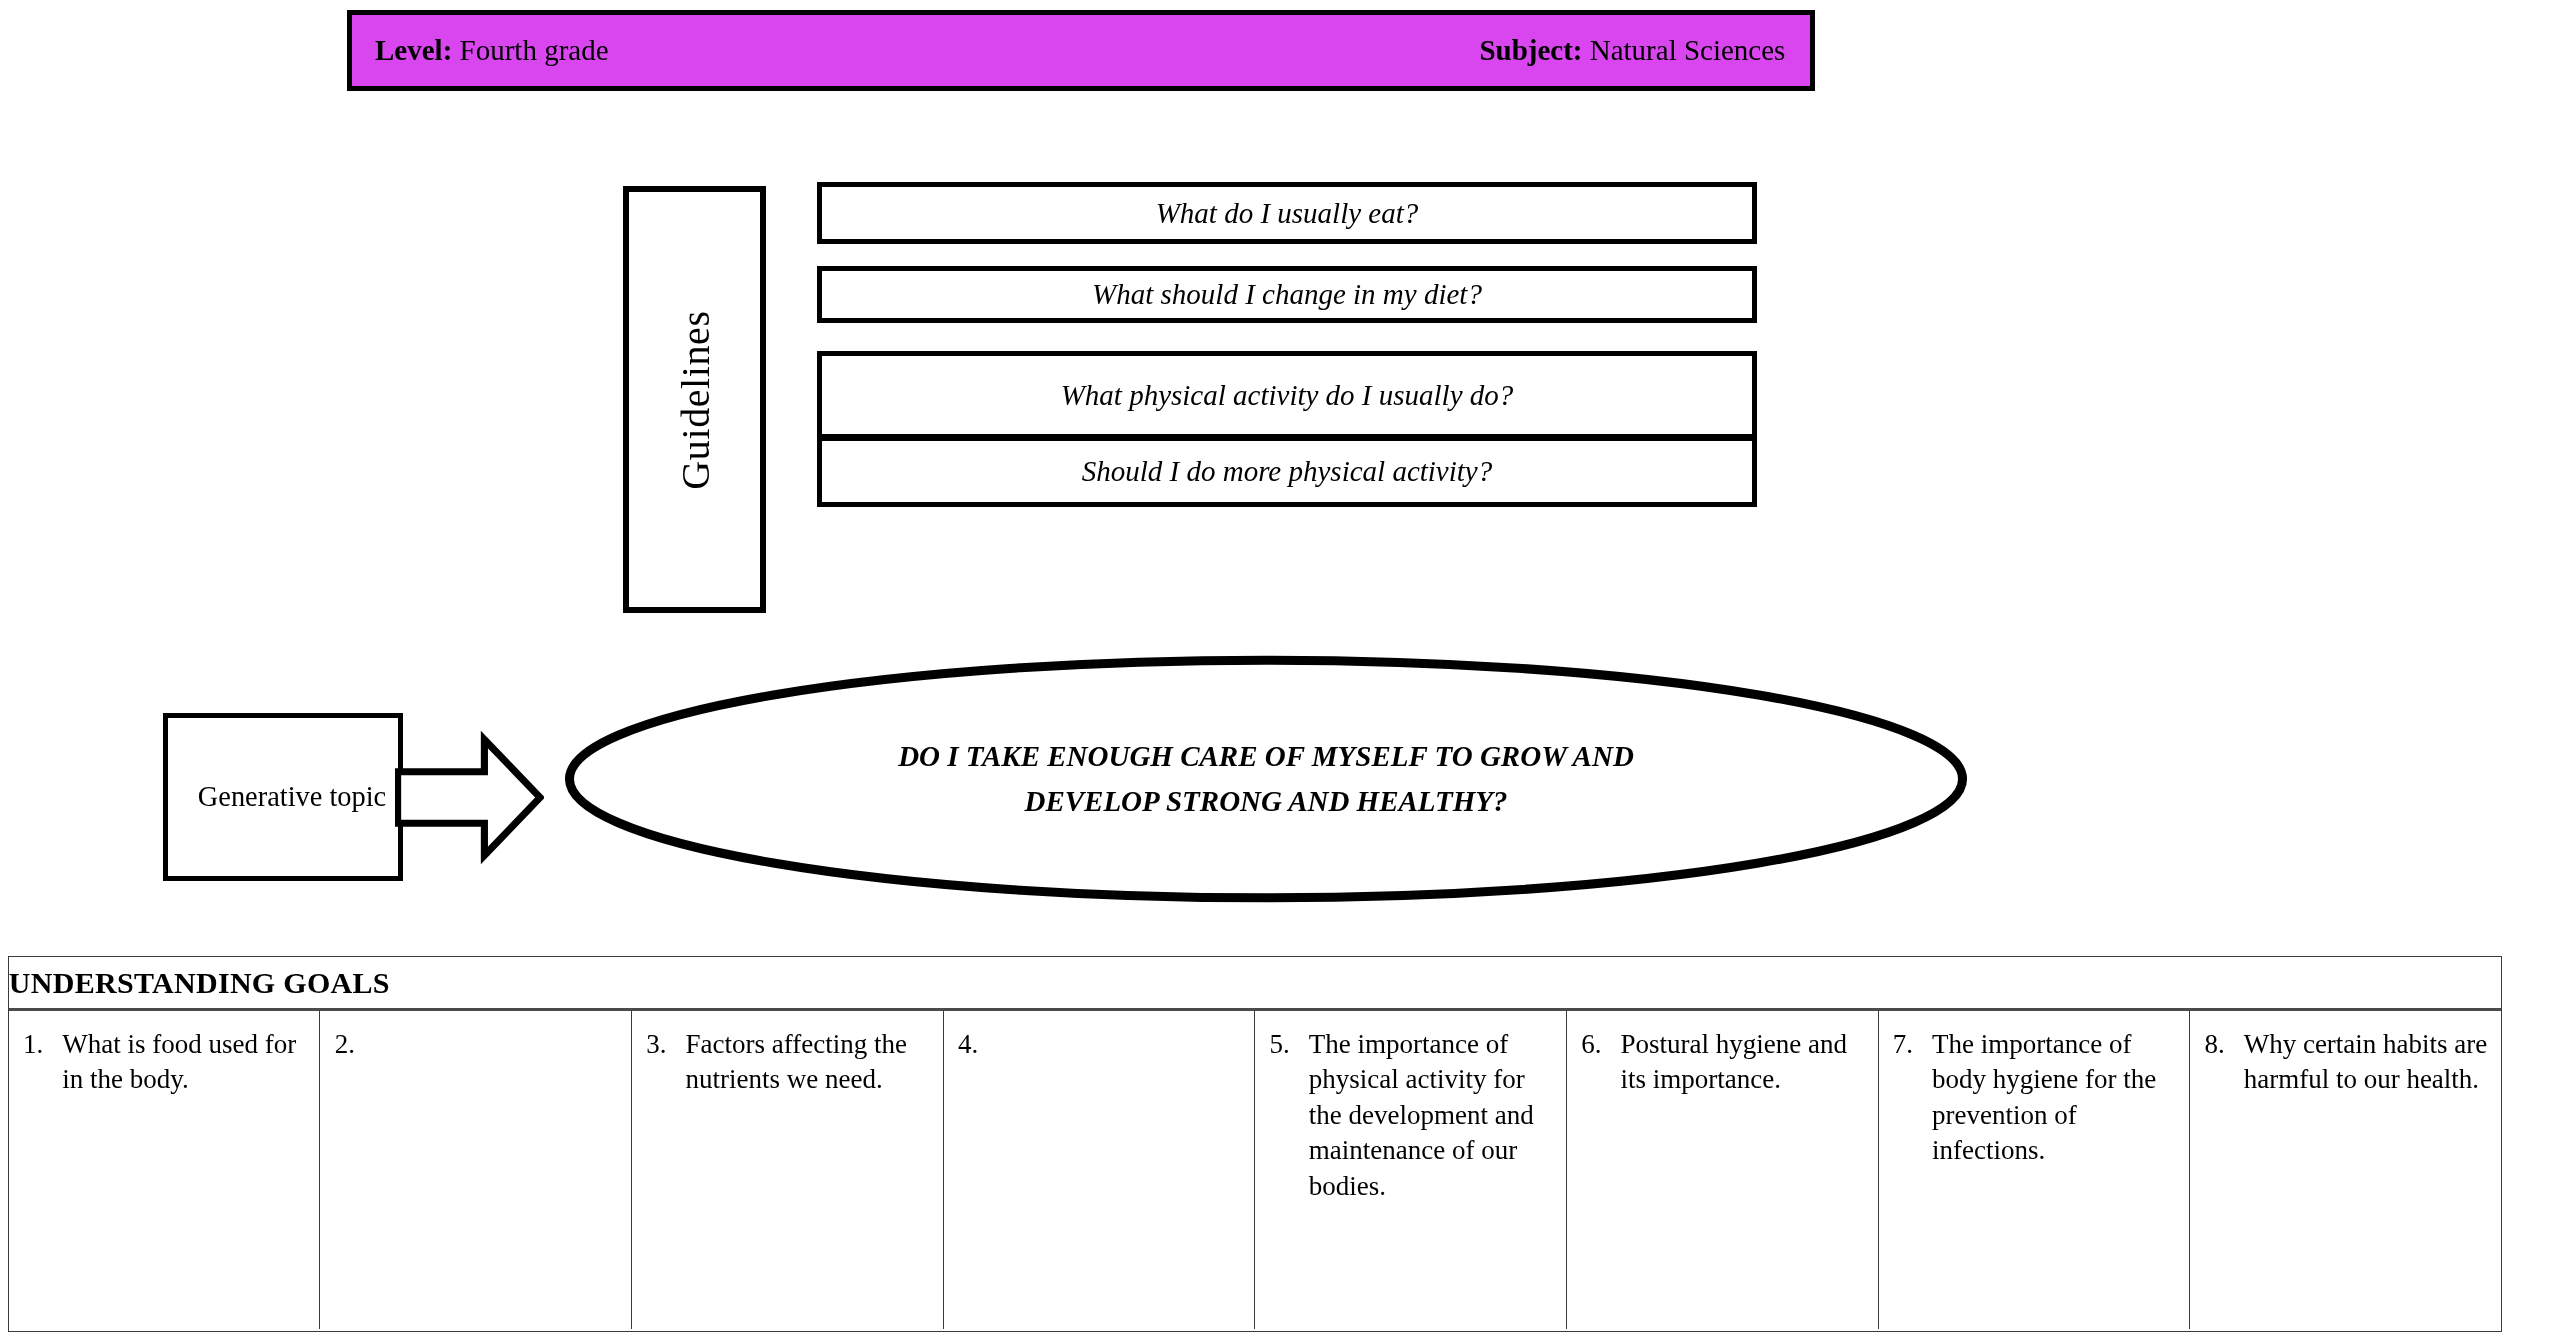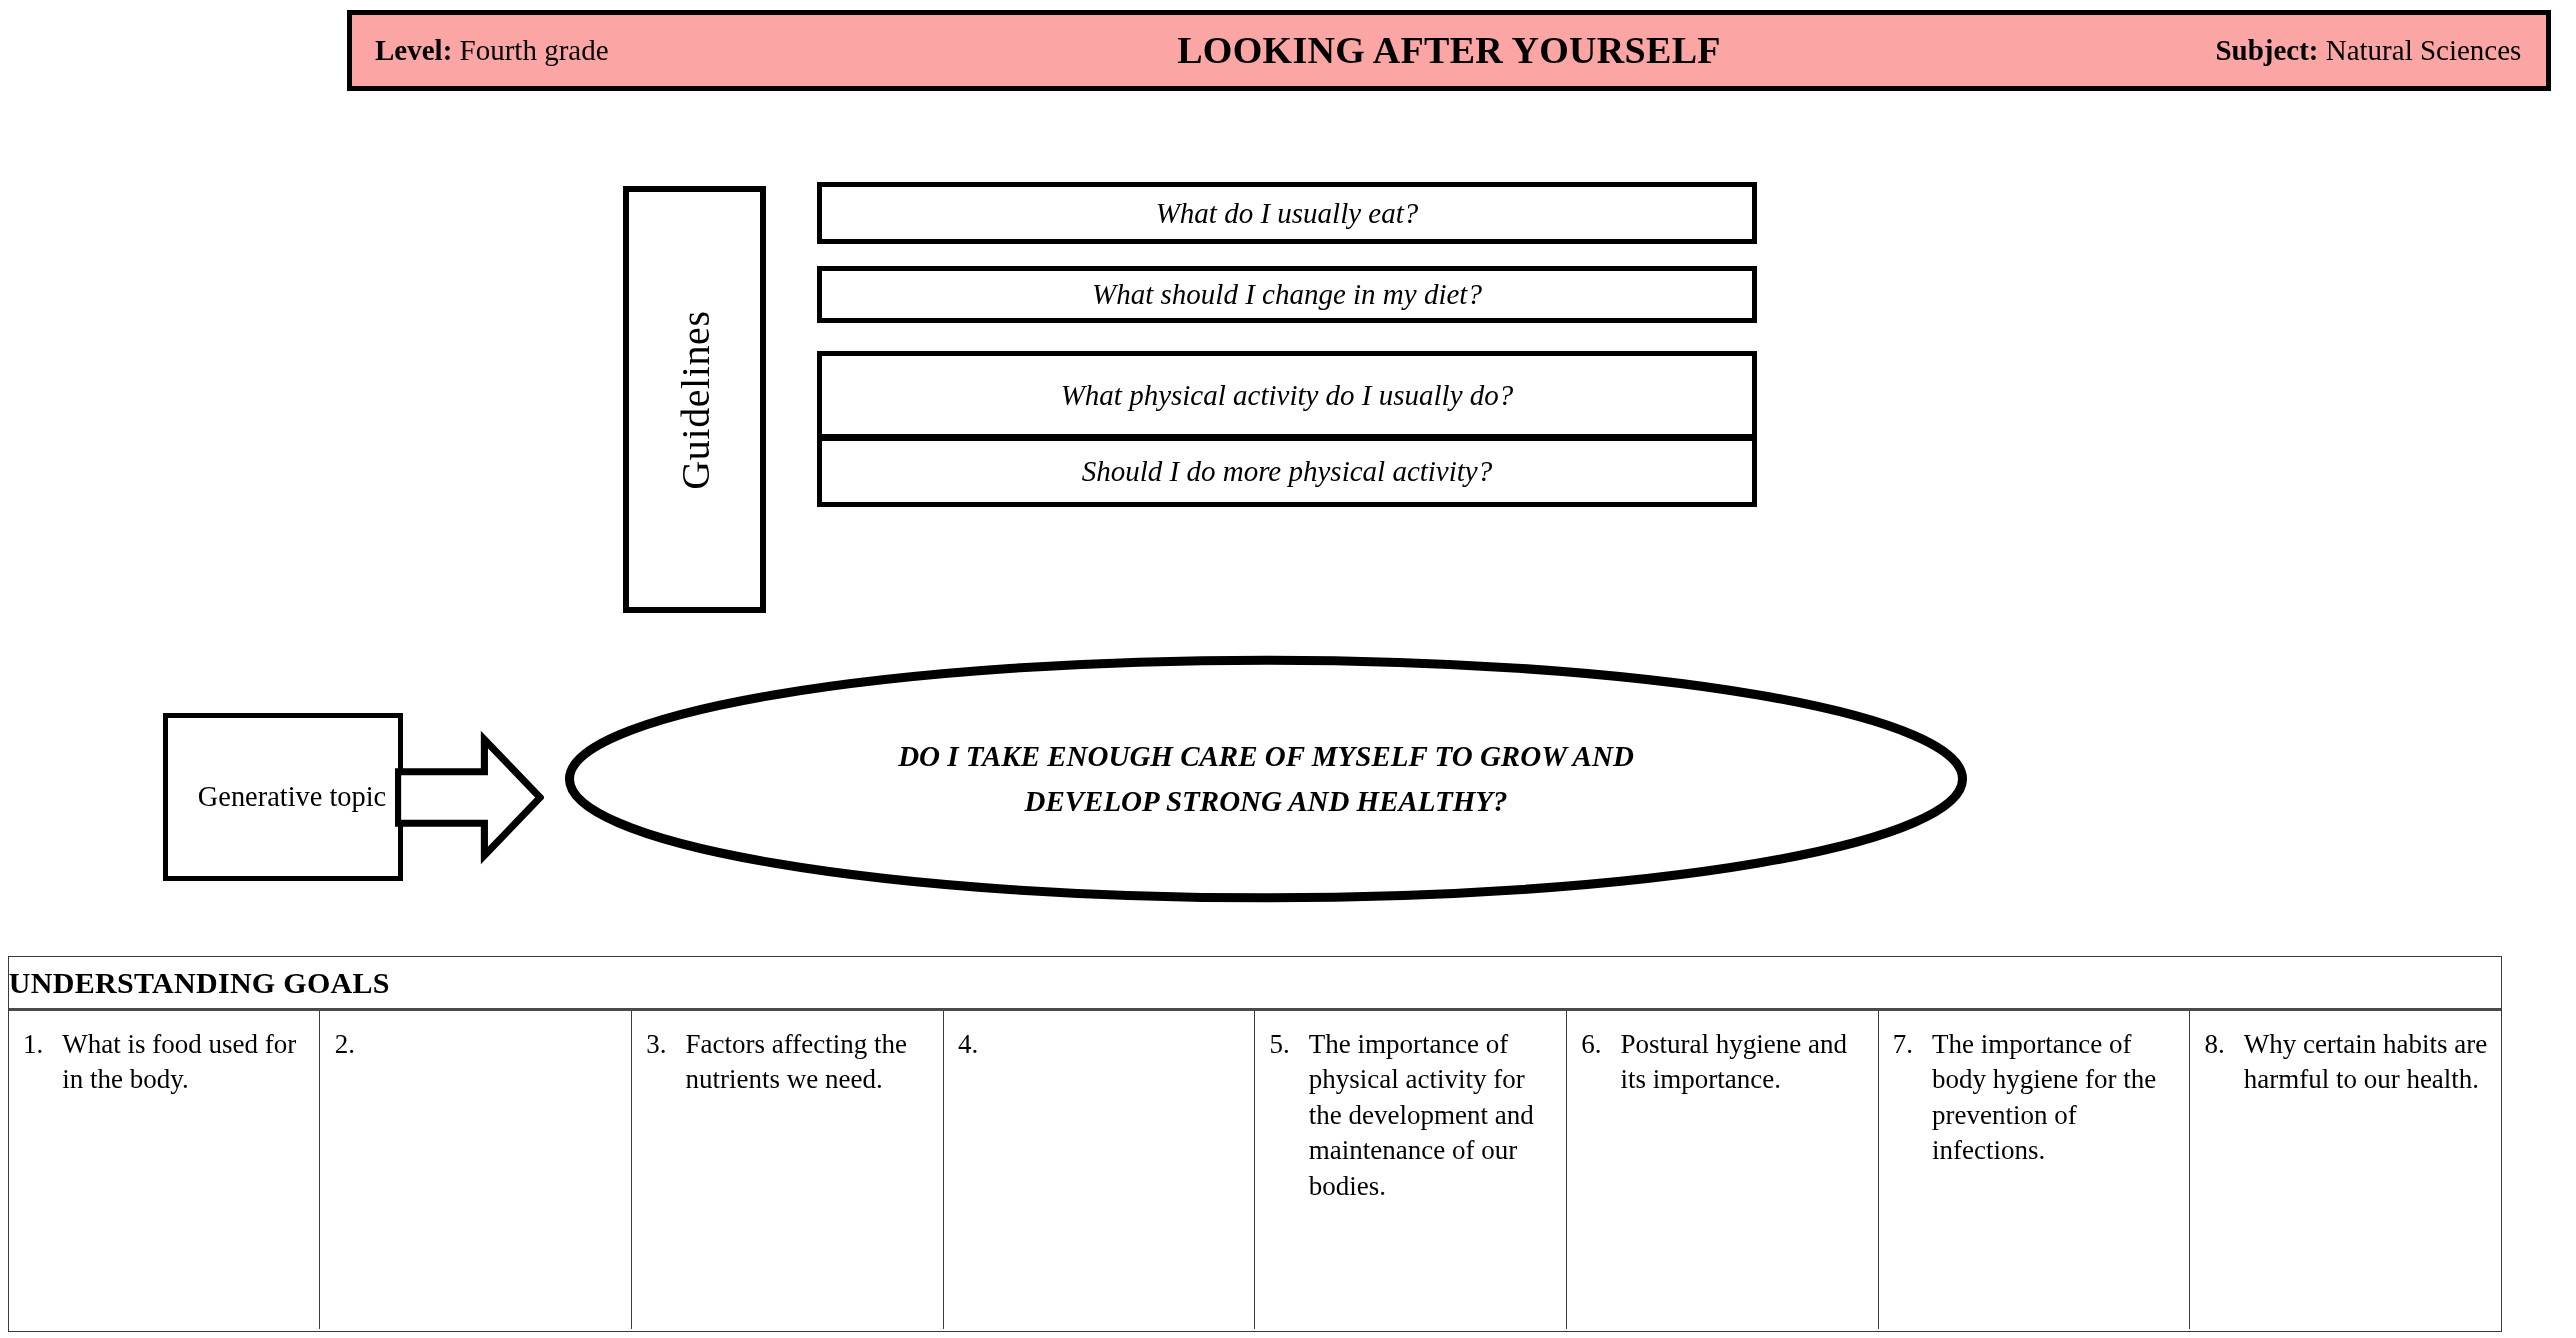--- a/index.html
+++ b/index.html
@@ -14,25 +14,25 @@
     font-family: "Liberation Serif", "DejaVu Serif", serif;
     color: #000000;
     overflow: hidden;
   }
 
   
   #header-bar {
     position: absolute;
     left: 347px;
     top: 9.7px;
-    width: 2204px;
+    width: 1468px;
     height: 81px;
     border: 5.8px solid #000;
     box-sizing: border-box;
-    background: #fca5a5;
+    background: #d946ef;
   }
   #header-bar .hdr-inner {
     position: relative;
     width: 100%;
     height: 100%;
   }
   #header-level {
     position: absolute;
     left: 23px;
     top: 50%;
@@ -213,21 +213,20 @@
   }
 </style>
 </head>
 <body>
 
 <div id="header-bar">
   <div class="hdr-inner">
     <div id="header-level">
       <span class="kw">Level:</span><span class="vl"> Fourth grade</span>
     </div>
-    <div id="header-title">LOOKING AFTER YOURSELF</div>
     <div id="header-subject">
       <span class="kw">Subject:</span><span class="vl"> Natural Sciences</span>
     </div>
   </div>
 </div>
 
 <div id="guidelines-label-box">
   <div id="guidelines-label-text">Guidelines</div>
 </div>
 

